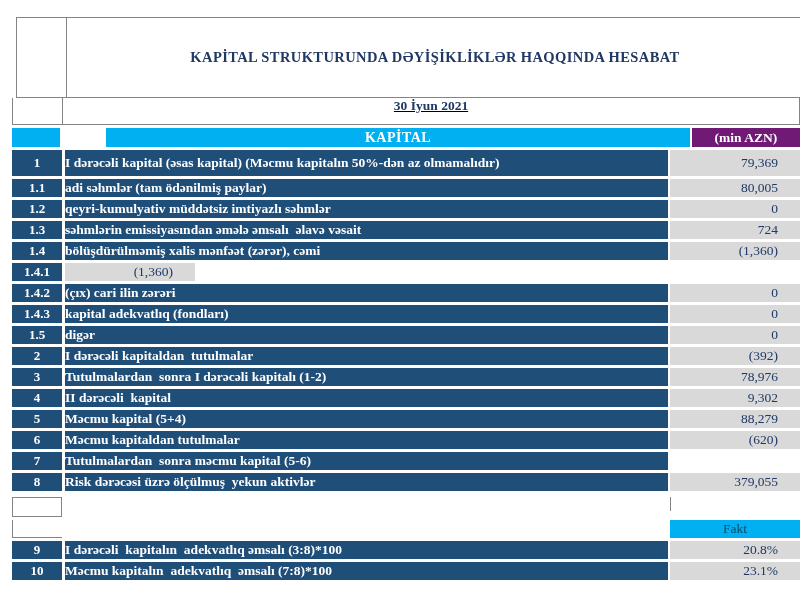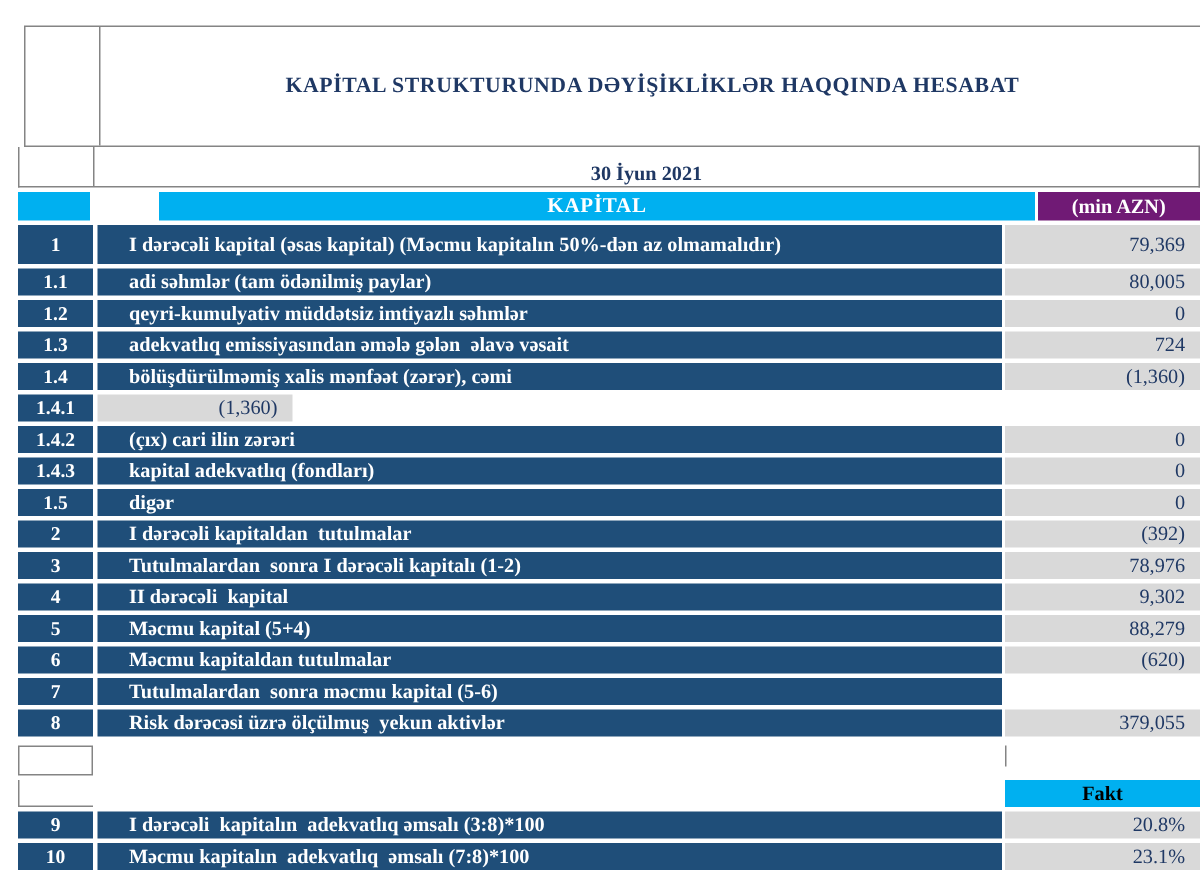--- a/index.html
+++ b/index.html
@@ -17,61 +17,61 @@
   .title-spacer { width:50px; border-right:1px solid #848484; box-sizing:border-box; }
   .title-main { flex:1; display:flex; align-items:center; justify-content:center; }
   .title-text { color:#1F3864; font-weight:bold; font-size:14.5px; letter-spacing:0.4px; white-space:pre; }
 
   
   .date-row {
     position:absolute; left:12px; top:98px; width:788px; height:27px;
     border:1px solid #848484; border-top:none; box-sizing:border-box; display:flex;
   }
   .date-spacer { width:50px; border-right:1px solid #848484; box-sizing:border-box; }
-  .date-main { flex:1; display:flex; align-items:flex-end; justify-content:center; }
+  .date-main { flex:1; display:flex; align-items:flex-start; justify-content:center;text-decoration:underline; }
   .date-text { color:#1F3864; font-weight:bold; font-size:13.5px; }
 
   
   .main-table { position:absolute; left:12px; top:128px; width:788px; }
   .trow { display:flex; height:18px; margin-top:3px; }
   .trow.hdr { margin-top:0; height:19px; }
   .trow.tall { height:26px; }
   .cell { box-sizing:border-box; display:flex; align-items:center; overflow:hidden; }
   .num {
     width:50px; margin-right:3px; background:#1F4E79;
     color:#ffffff; font-weight:bold; font-size:13px; justify-content:center;
   }
   .desc {
     width:603px; margin-right:2px; background:#1F4E79;
-    color:#ffffff; font-weight:bold; font-size:13.5px; padding-left:21px; white-space:pre;
+    color:#ffffff; font-weight:bold; font-size:13.5px; padding-left:0; white-space:pre;
   }
   .val {
     width:130px; background:#D9D9D9; color:#1F3864;
-    font-size:13.5px; justify-content:flex-end; padding-right:10px;
+    font-size:13.5px; justify-content:flex-end; padding-right:22px;
   }
   .hdr-num { width:50px; margin-right:3px; background:#00B0F0; }
   .hdr-kapital {
     width:603px; margin-right:2px; background:#00B0F0; color:#ffffff;
     font-weight:bold; font-size:14px; justify-content:center; letter-spacing:0.5px;margin-left:43px;
   }
   .hdr-unit {
     width:112px; background:#701a75; color:#ffffff;
     font-weight:bold; font-size:13.5px; justify-content:center;
   }
 
   
   .trow.spacer-row { height:20px; margin-top:6px; }
   .spacer-num { width:50px; margin-right:3px; background:#ffffff; border:1px solid #848484; }
   .spacer-desc { width:603px; margin-right:2px; }
   .spacer-val { width:130px; border-left:1px solid #848484; height:14px; align-self:flex-start; }
   .fakt-num { width:50px; margin-right:3px; border-left:1px solid #848484; border-bottom:1px solid #848484; }
   .fakt-desc { width:603px; margin-right:2px; }
   .fakt-cell {
-    width:130px; background:#00B0F0; color:#000000;
-    font-weight:bold; font-size:13.5px; justify-content:center;
+    width:130px; background:#00B0F0; color:#0c4a6e;
+    font-weight:normal; font-size:13.5px; justify-content:center;
   }
 </style>
 </head>
 <body>
 
 <div class="canvas">
 
   <div class="title-block">
     <div class="title-spacer"></div>
     <div class="title-main">
@@ -107,21 +107,21 @@
     </div>
 
     <div class="trow">
       <div class="cell num">1.2</div>
       <div class="cell desc">qeyri-kumulyativ müddətsiz imtiyazlı səhmlər</div>
       <div class="cell val">0</div>
     </div>
 
     <div class="trow">
       <div class="cell num">1.3</div>
-      <div class="cell desc">adekvatlıq emissiyasından əmələ gələn  əlavə vəsait</div>
+      <div class="cell desc">səhmlərin emissiyasından əmələ əmsalı  əlavə vəsait</div>
       <div class="cell val">724</div>
     </div>
 
     <div class="trow">
       <div class="cell num">1.4</div>
       <div class="cell desc">bölüşdürülməmiş xalis mənfəət (zərər), cəmi</div>
       <div class="cell val">(1,360)</div>
     </div>
 
     <div class="trow">

